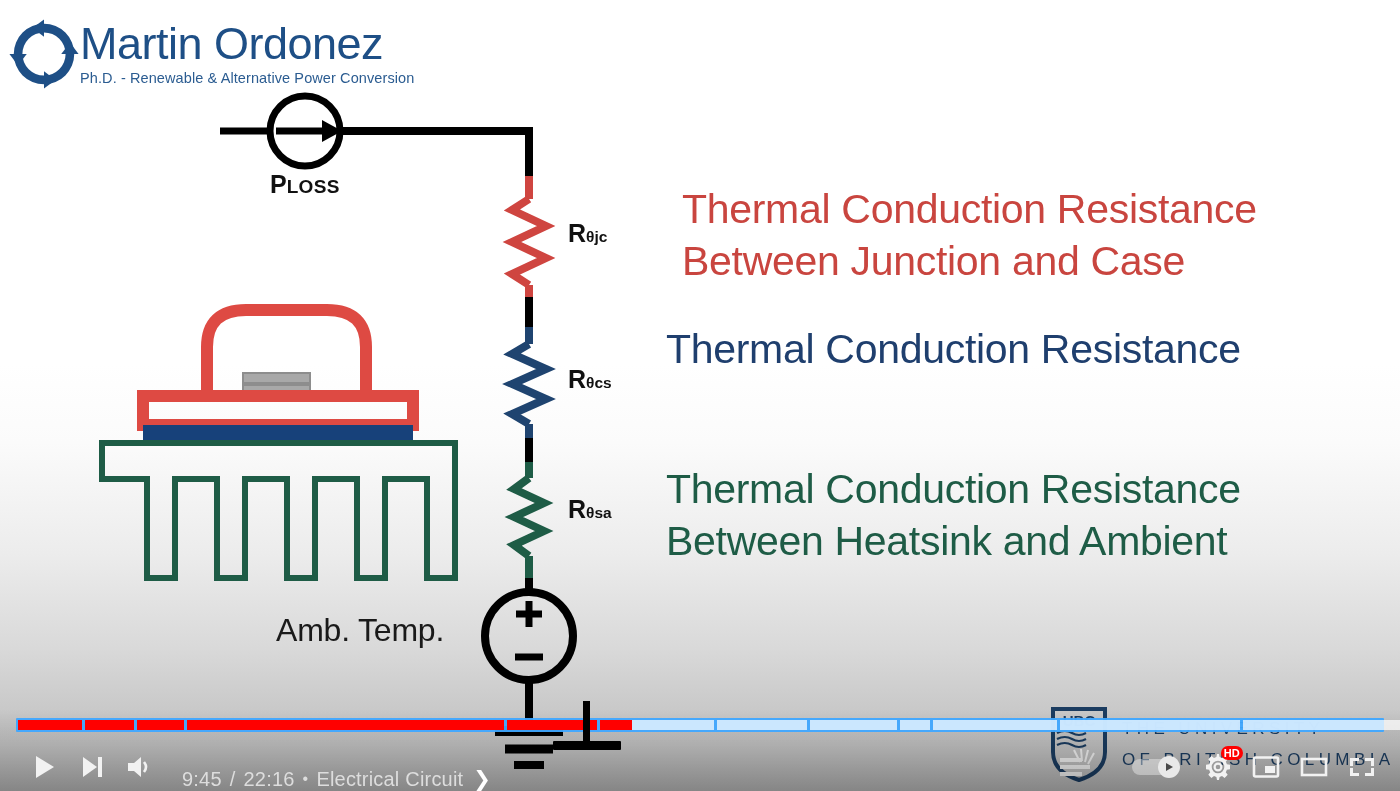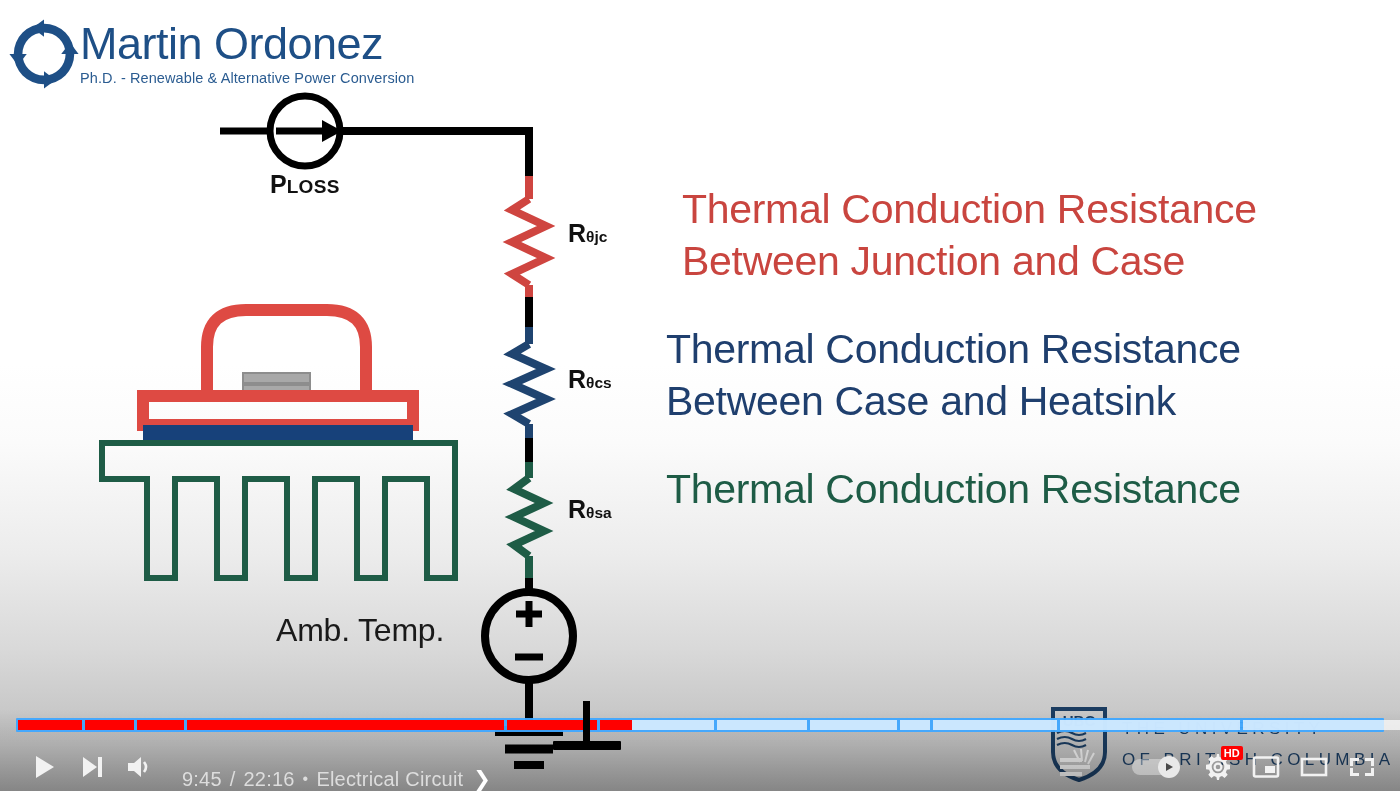--- a/index.html
+++ b/index.html
@@ -121,21 +121,21 @@
   }
   .autoplay .knob {
     position:absolute; left:26px; top:0; width:22px; height:22px;
     border-radius:50%; background:#e9e9e9;
     display:flex; align-items:center; justify-content:center;
   }
   .gear-wrap { position:relative; }
   .hd-badge {
     position:absolute; right:-1px; top:3px; background:#ff0000; color:#fff;
     font-size:11px; font-weight:700; line-height:12px; padding:1px 3px;
-    border-radius:2px; letter-spacing:0.2px;
+    border-radius:7px; letter-spacing:0.2px;
   }
   svg { display:block; }
 </style>
 </head>
 <body>
 
 <div id="stage">
 
   <div class="slide">
 
@@ -220,24 +220,24 @@
       <span>R</span><span class="sub">θsa</span>
     </div>
     <div class="lbl-amb">Amb. Temp.</div>
 
     <div class="txtblock txt-red">
       <div class="l1">Thermal Conduction Resistance</div>
       <div class="l2">Between Junction and Case</div>
     </div>
     <div class="txtblock txt-blue">
       <div>Thermal Conduction Resistance</div>
-      <div>Between Case and Heatsink</div>
     </div>
     <div class="txtblock txt-green">
       <div>Thermal Conduction Resistance</div>
+      <div>Between Heatsink and Ambient</div>
     </div>
 
     <div class="ubc-watermark">
       <span class="ubc-crest">
         <svg viewBox="0 0 58 76" width="58" height="76">
           <path d="M3 3 L55 3 L55 46 Q55 66 29 74 Q3 66 3 46 Z" fill="none" stroke="#12355b" stroke-width="4"></path>
           <text x="29" y="20" font-family="Liberation Sans, sans-serif" font-size="15" font-weight="700" fill="#12355b" text-anchor="middle">UBC</text>
           <g stroke="#12355b" stroke-width="2.2" fill="none">
             <path d="M7 27 Q15 23 22 27 Q29 31 36 27"></path>
             <path d="M7 33 Q15 29 22 33 Q29 37 36 33"></path>

